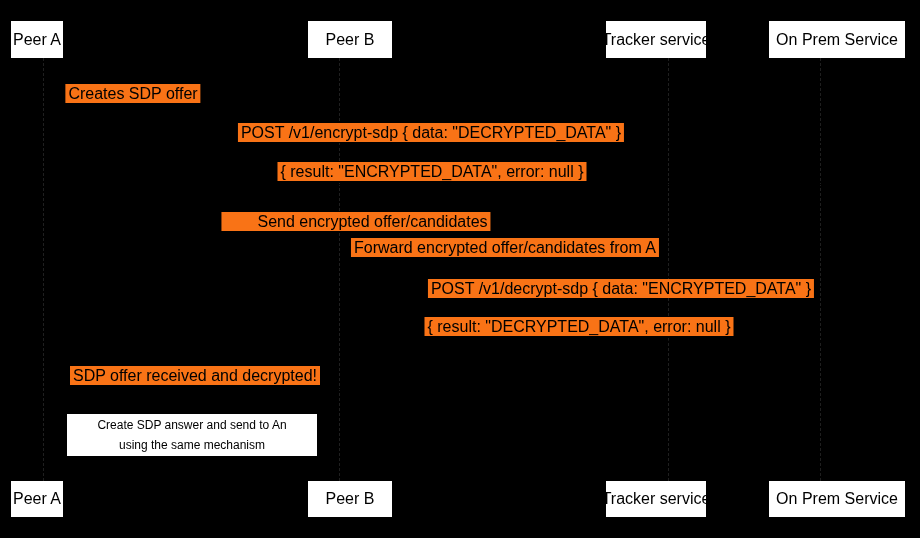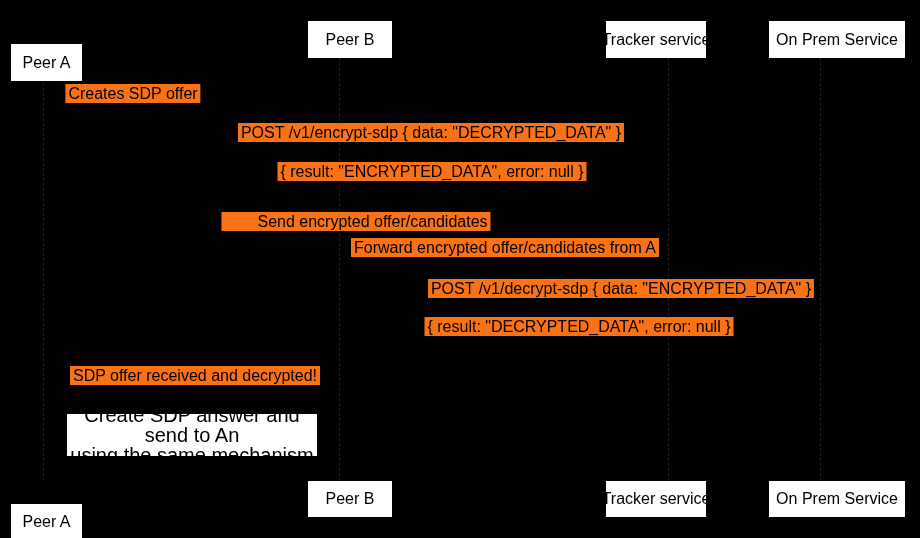--- a/index.html
+++ b/index.html
@@ -22,21 +22,21 @@
     color: #000000;
     font-size: 16px;
     display: flex;
     align-items: center;
     justify-content: center;
     white-space: nowrap;
     box-sizing: border-box;
   }
   .actor-top { top: 21px; height: 37px; }
   .actor-bottom { top: 481px; height: 36px; }
-  .actor-a       { left: 11px;  width: 71px; margin-top: 23px; }
+  .actor-a       { left: 11px;  width: 52px; }
   .actor-b       { left: 308px; width: 84px; }
   .actor-tracker { left: 606px; width: 100px; }
   .actor-onprem  { left: 753px; width: 136px; margin-left: 16px; }
 
   
   .lifeline {
     position: absolute;
     top: 58px;
     height: 423px;
     width: 0;
@@ -84,21 +84,21 @@
 
   
   .note {
     position: absolute;
     left: 67px;
     top: 414px;
     width: 250px;
     height: 42px;
     background: #ffffff;
     color: #000000;
-    font-size: 20px;
+    font-size: 12px;
     line-height: 20px;
     text-align: center;
     display: flex;
     flex-direction: column;
     justify-content: center;
     box-sizing: border-box;
   }
 </style>
 </head>
 <body>

